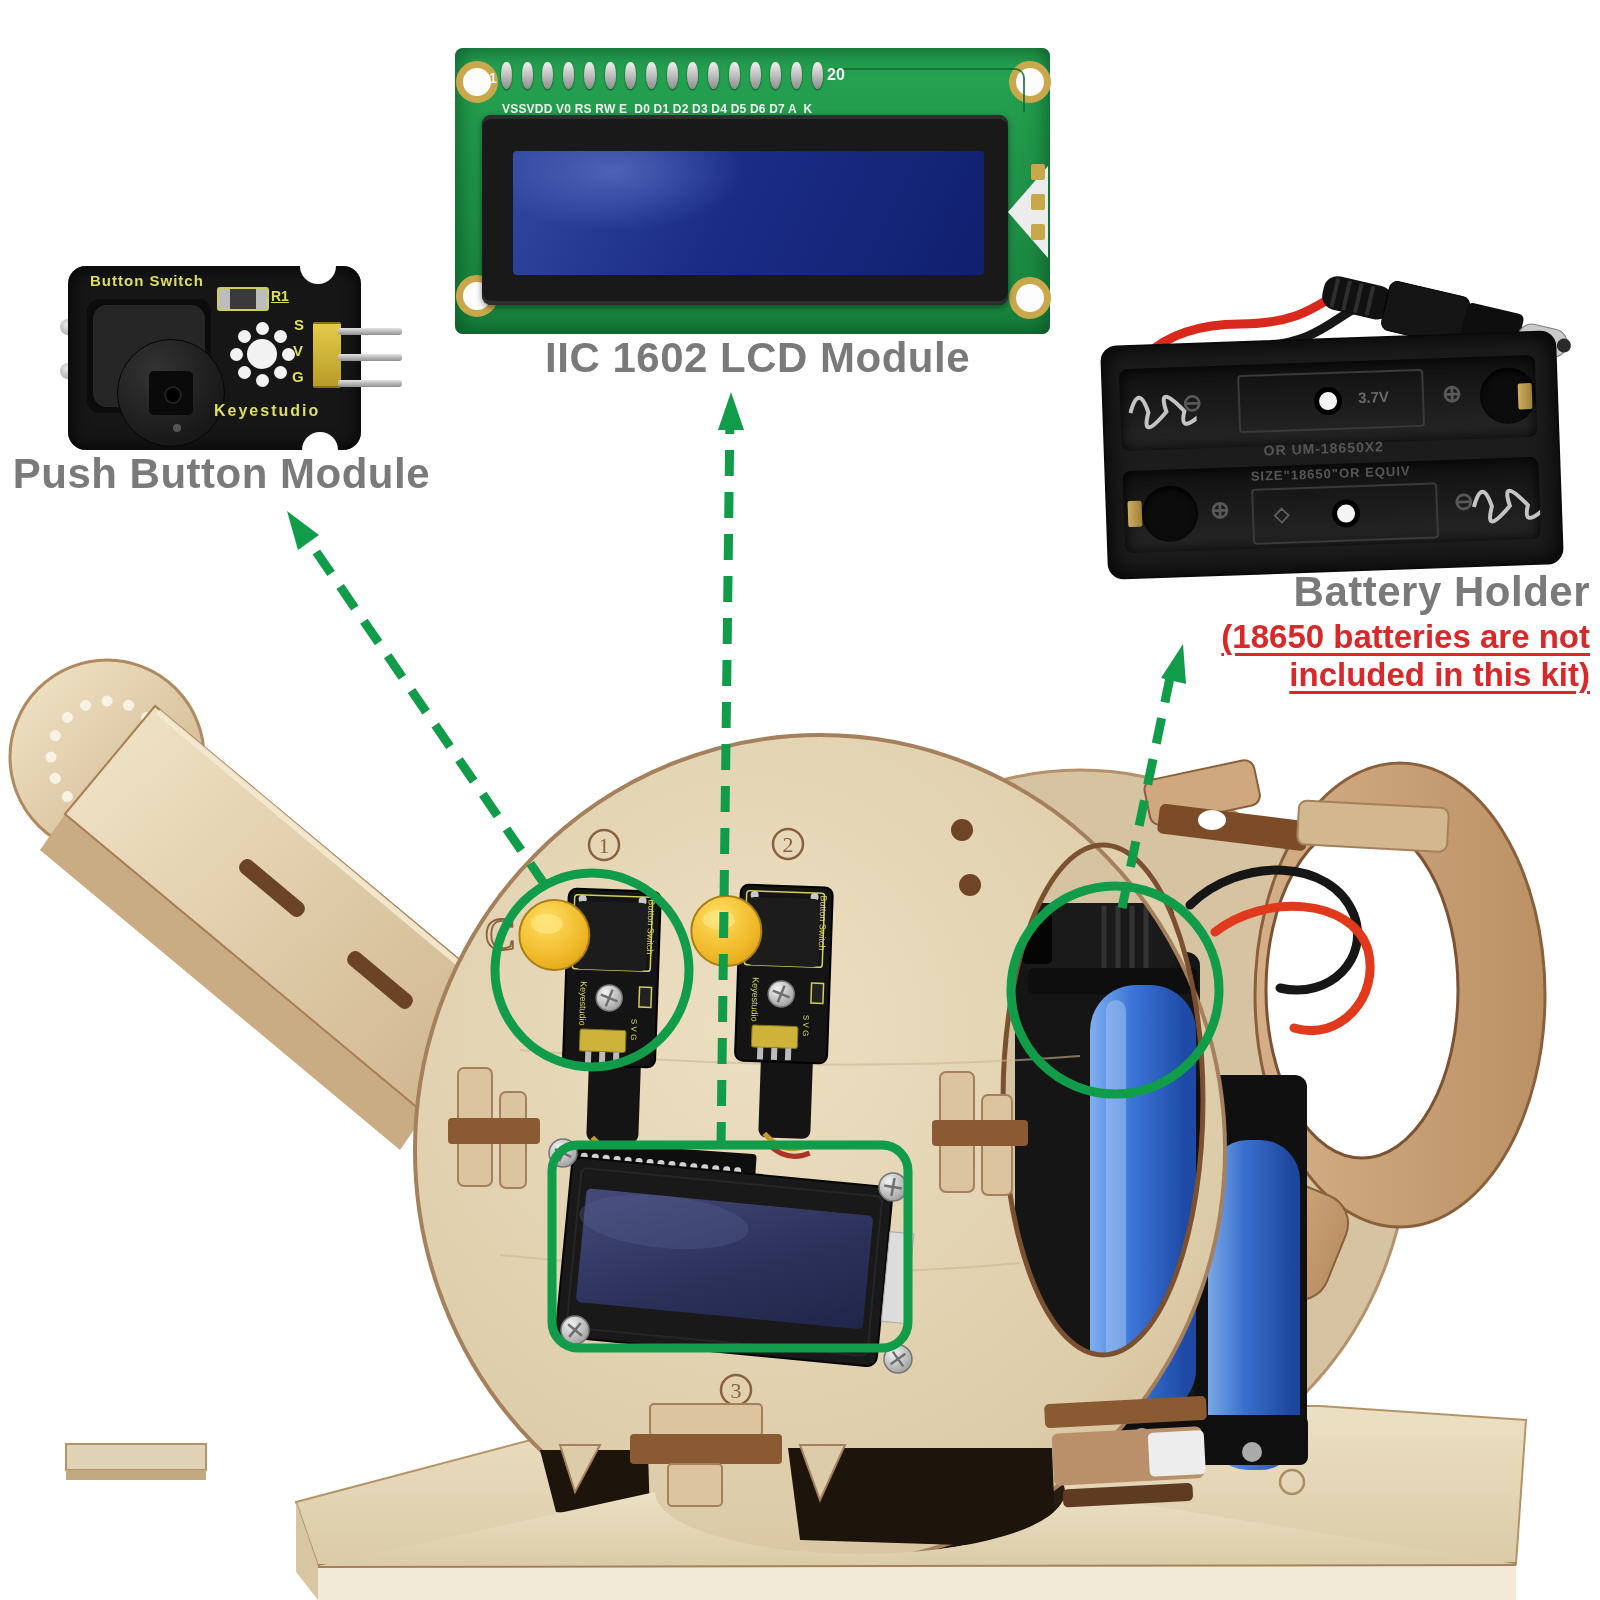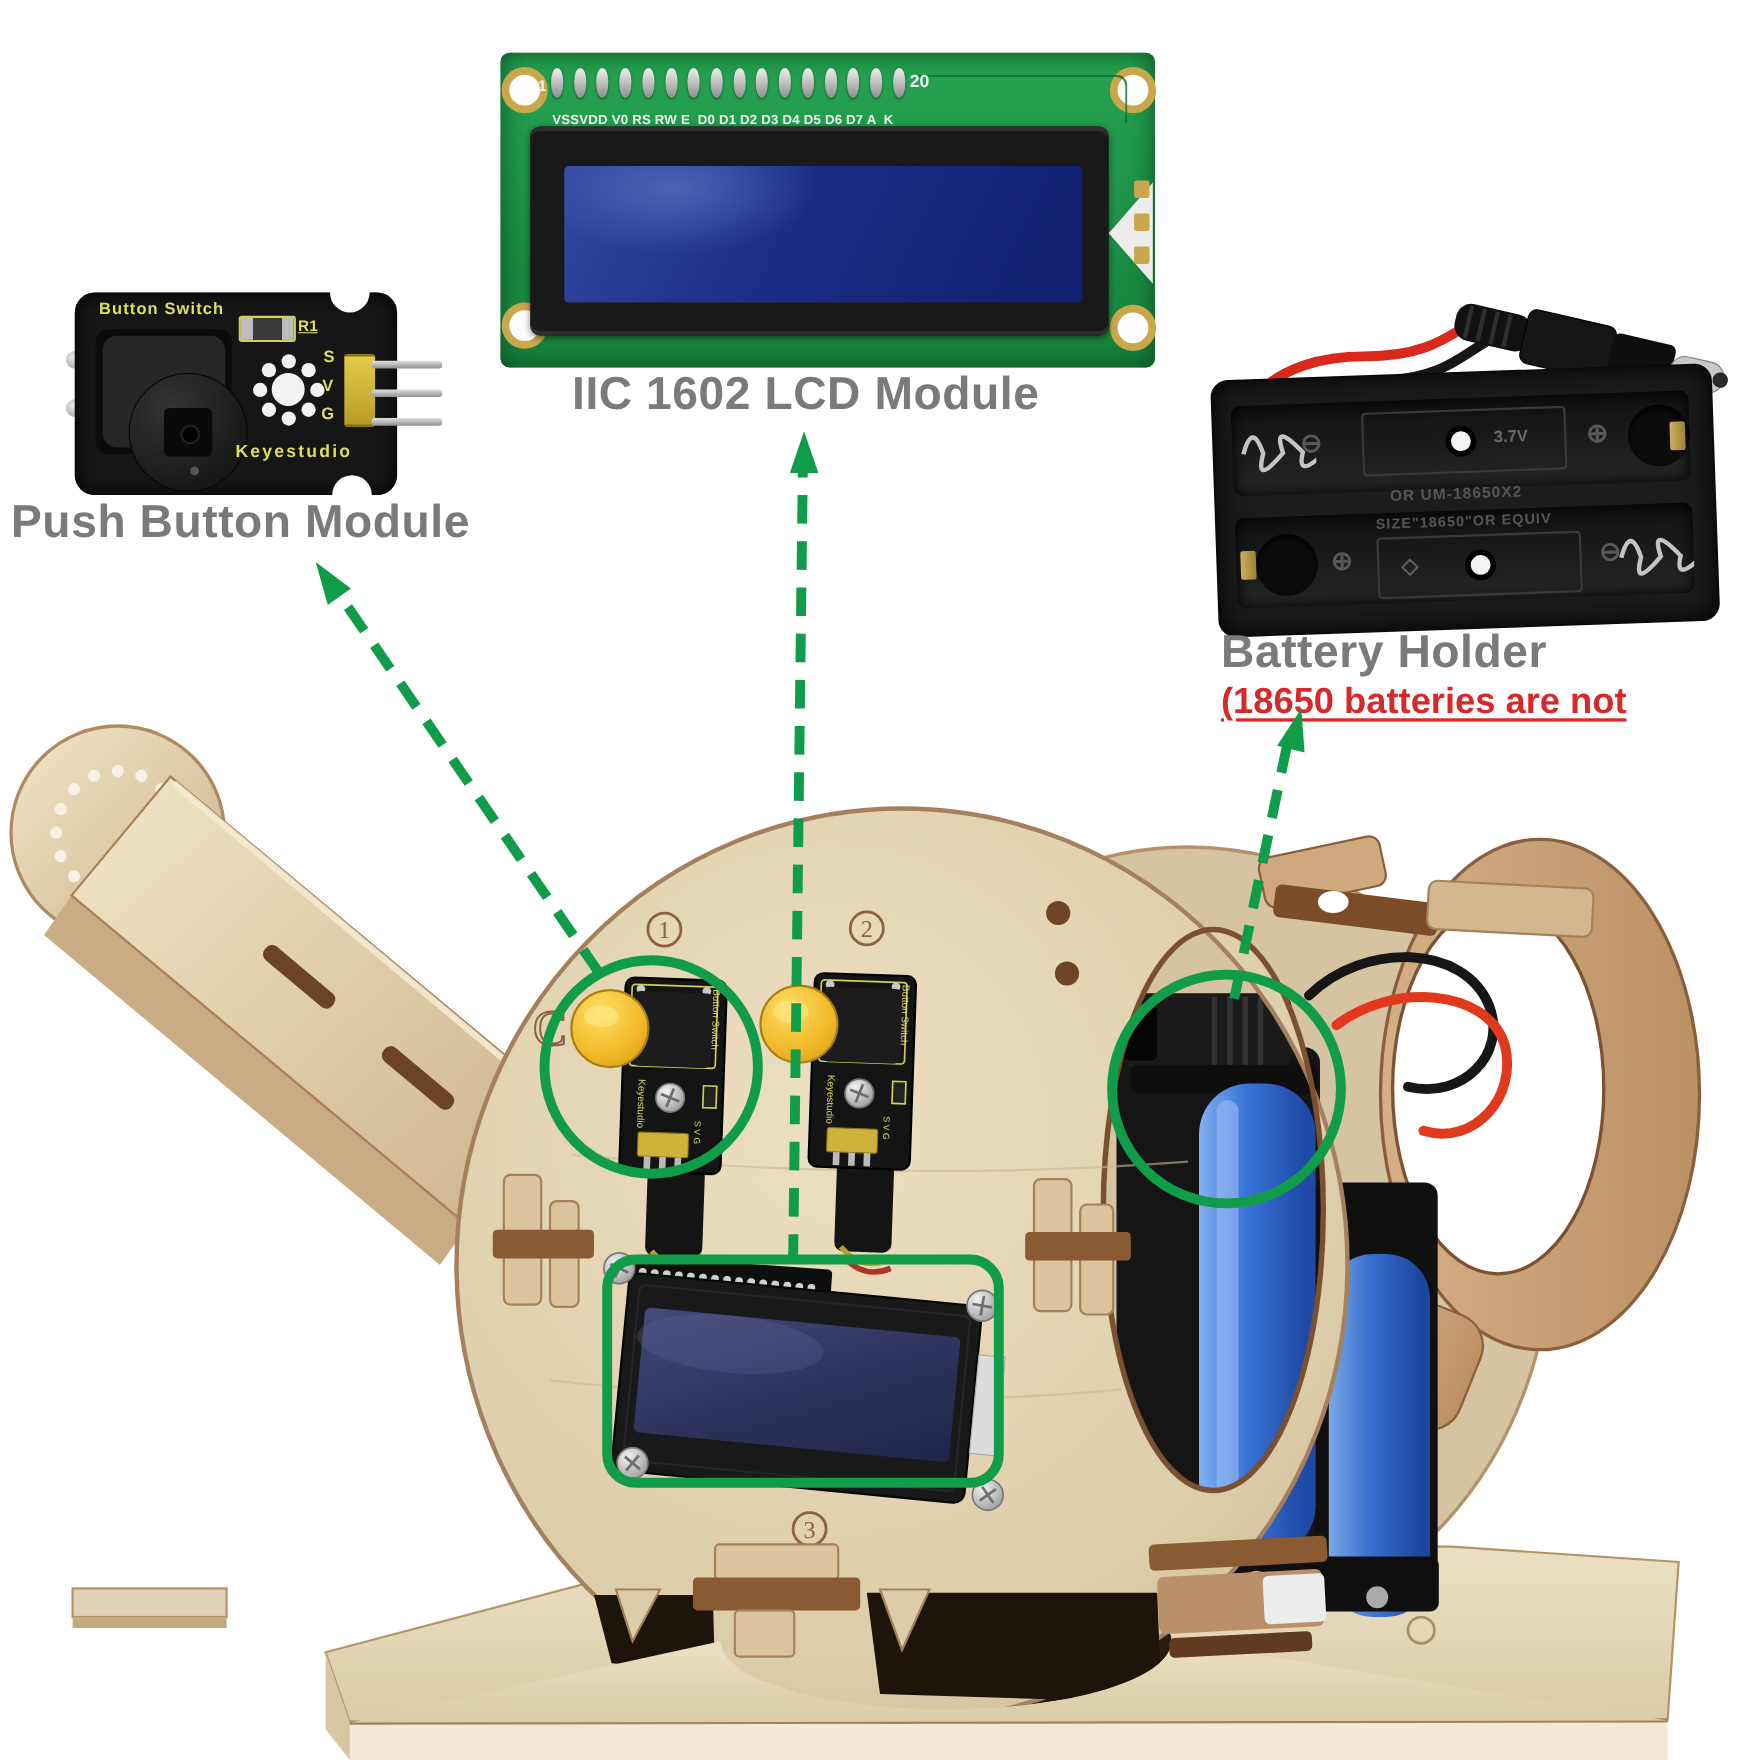--- a/index.html
+++ b/index.html
@@ -1,21 +1,21 @@
 <!DOCTYPE html>
 <html><head>
 <meta charset="utf-8">
 <style>
   html,body{margin:0;padding:0;background:#ffffff;}
   .scene{position:relative;width:1600px;height:1600px;background:#ffffff;overflow:hidden;
          font-family:"Liberation Sans",sans-serif;}
   .abs{position:absolute;}
   svg{display:block;}
   
-  .callout{position:absolute;text-align:left;color:#7a7a7a;font-weight:600;}
+  .callout{position:absolute;text-align:right;color:#7a7a7a;font-weight:600;}
   .callout .big{font-size:42px;line-height:52px;letter-spacing:0.5px;}
   .note-red{color:#d8282a;font-size:33px;line-height:38px;font-weight:600;
             text-decoration:underline;text-underline-offset:5px;text-decoration-thickness:2.5px;}
   
   .pb-photo{left:58px;top:236px;width:430px;height:275px;}
   .pb-pcb{position:absolute;left:10px;top:30px;width:293px;height:184px;background:#161616;
           border-radius:18px;box-shadow:inset 0 0 18px #000;}
   .pb-notch{position:absolute;width:36px;height:36px;border-radius:50%;background:#fff;}
   .silk{color:#dede60;font-weight:700;position:absolute;}
   .pb-tact{position:absolute;left:19px;top:33px;width:120px;height:110px;background:#262626;
@@ -426,20 +426,21 @@
         <svg width="70" height="70" style="position:absolute;left:346px;top:8px;">
           <path d="M 4 40 q 9 -30 18 0 q -9 30 18 0 q -9 -30 18 0 q -6 22 14 6" fill="none" stroke="#c4c4c4" stroke-width="4"></path>
         </svg>
         <div class="bat-contact" style="left:4px;top:30px;"></div>
       </div>
     </div>
   </div>
   <div class="callout" style="left:1110px;top:566px;width:480px;">
     <div class="big">Battery Holder</div>
     <div class="note-red">(18650 batteries are not</div>
+    <div class="note-red">included in this kit)</div>
   </div>
 
   <svg class="abs" style="left:0;top:0;pointer-events:none;" width="1600" height="1600" viewBox="0 0 1600 1600">
     <g stroke="#109c49" stroke-width="9" fill="none">
       <circle cx="592" cy="970" r="97"></circle>
       <circle cx="1115" cy="990" r="104"></circle>
       <rect x="552" y="1145" width="356" height="203" rx="26"></rect>
       <line x1="545" y1="885" x2="302" y2="531" stroke-dasharray="26 16"></line>
       <line x1="721" y1="1148" x2="730" y2="414" stroke-dasharray="26 16"></line>
       <line x1="1122" y1="908" x2="1172" y2="668" stroke-dasharray="26 16"></line>

